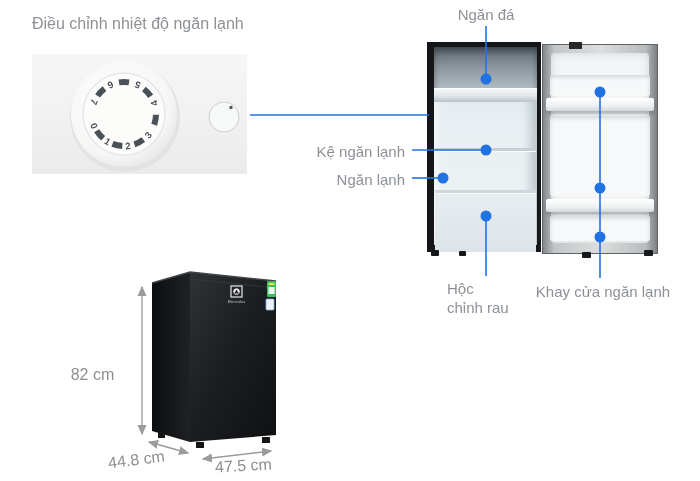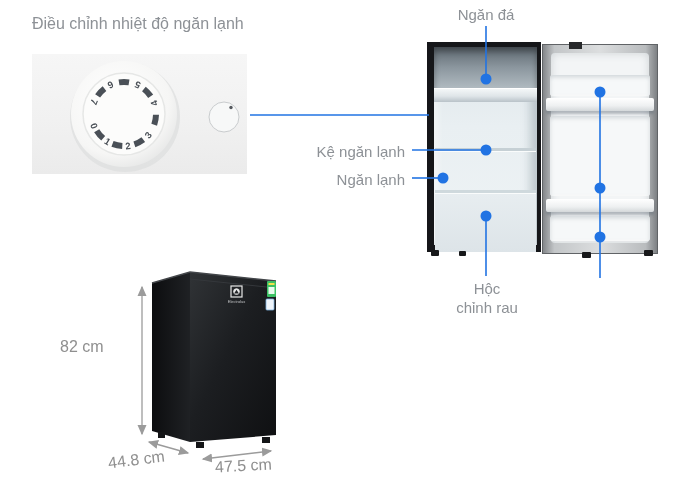--- a/index.html
+++ b/index.html
@@ -113,24 +113,25 @@
     <div class="door-recess" style="top:71px;height:80px;"></div>
     <div class="door-rail" style="top:154px;"></div>
     <div class="door-recess" style="top:171px;height:25px;"></div>
   </div>
   <div class="abs foot" style="left:582px;top:252px;width:9px;height:6px;"></div>
   <div class="abs foot" style="left:644px;top:250px;width:9px;height:6px;"></div>
 
   <div class="abs callout" style="left:446px;top:5px;width:80px;text-align:center;">Ngăn đá</div>
   <div class="abs callout" style="right:295px;top:142px;text-align:right;padding-left:10px;">Kệ ngăn lạnh</div>
   <div class="abs callout" style="right:295px;top:170px;text-align:right;margin-left:28px;">Ngăn lạnh</div>
-  <div class="abs callout" style="left:447px;top:279px;width:80px;text-align:center;">
+  <div class="abs callout" style="left:447px;top:279px;width:80px;">
     <div>Hộc</div>
     <div>chỉnh rau</div>
   </div>
+  <div class="abs callout" style="left:533px;top:282px;width:140px;text-align:center;">Khay cửa ngăn lạnh</div>
 
   <svg class="abs" style="left:140px;top:265px;" width="145" height="192" viewBox="0 0 145 192">
     <defs>
       <linearGradient id="frontG" x1="0" y1="0" x2="1" y2="1">
         <stop offset="0%" stop-color="#303336"></stop>
         <stop offset="45%" stop-color="#1c1e21"></stop>
         <stop offset="100%" stop-color="#0f1012"></stop>
       </linearGradient>
       <linearGradient id="sideG" x1="0" y1="0" x2="1" y2="0">
         <stop offset="0%" stop-color="#0c0d0f"></stop>
@@ -148,21 +149,21 @@
       <rect x="91" y="21" width="11" height="11" fill="none" stroke="#e8e8e8" stroke-width="1.2"></rect>
       <path d="M96.5,23.2 a3.3,3.3 0 1 0 0.001,0 z M96.5,24.8 l2.4,3.8 h-4.8 z" fill="#e8e8e8"></path>
       <text x="96.5" y="38" text-anchor="middle" font-size="4" fill="#bfc1c3">Electrolux</text>
     </g>
     <rect x="127" y="16" width="9" height="16" rx="1" fill="#3cc065"></rect>
     <rect x="128.5" y="18" width="6" height="2" fill="#f4e04b"></rect>
     <rect x="128.5" y="22" width="6" height="7" fill="#eafbef"></rect>
     <rect x="126" y="34" width="8" height="11" rx="1" fill="#eef4fa" stroke="#7fb3e0" stroke-width="0.8"></rect>
   </svg>
 
-  <div class="abs dim-label" style="left:60px;top:338px;width:65px;text-align:left;">82 cm</div>
+  <div class="abs dim-label" style="left:60px;top:366px;width:65px;text-align:center;">82 cm</div>
   <div class="abs dim-label" style="left:108px;top:451px;transform:rotate(-7deg);">44.8 cm</div>
   <div class="abs dim-label" style="left:215px;top:457px;transform:rotate(-3deg);">47.5 cm</div>
 
   <svg class="abs" style="left:0;top:0;pointer-events:none;" width="700" height="481" viewBox="0 0 700 481">
     <defs>
       <marker id="ah" orient="auto-start-reverse" markerWidth="9" markerHeight="8" refX="7" refY="3.5">
         <path d="M0,0 L8,3.5 L0,7 z" fill="#9b9b9b"></path>
       </marker>
     </defs>
     <g stroke="#2173e3" stroke-width="1.6" fill="none">

